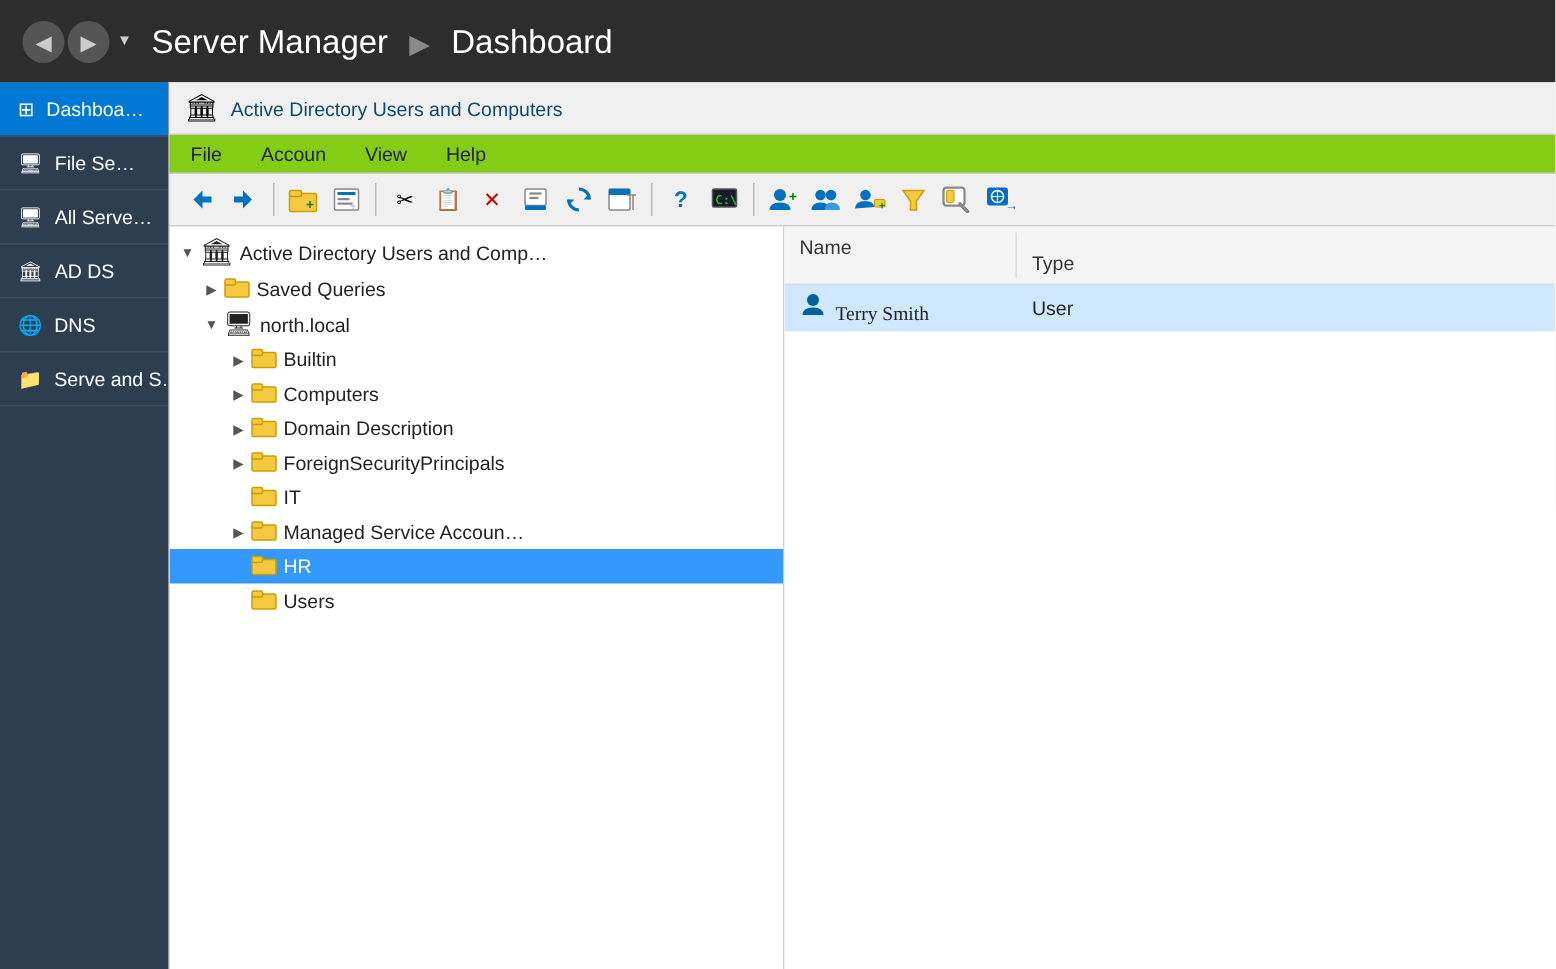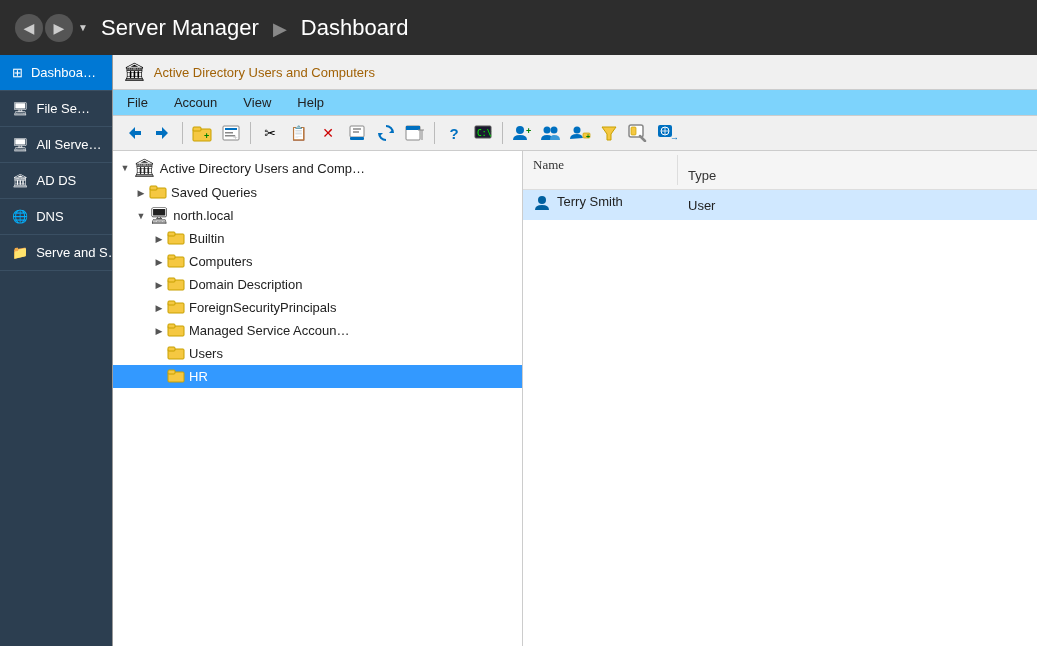--- a/index.html
+++ b/index.html
@@ -68,25 +68,25 @@
     }
 
     
     .ad-titlebar {
       background: #f0f0f0;
       padding: 6px 10px;
       display: flex; align-items: center; gap: 8px;
       border-bottom: 1px solid #ccc;
     }
     .ad-title-icon { font-size: 18px; }
-    .ad-title-text { font-size: 13px; font-weight: normal; color: #a16207; }
+    .ad-title-text { font-size: 13px; font-weight: normal; color: #0c4a6e; }
 
     
     .menu-bar {
-      background: #7dd3fc;
+      background: #84cc16;
       padding: 3px 10px;
       display: flex; gap: 18px;
       border-bottom: 1px solid #ccc;
     }
     .menu-item {
       cursor: pointer; color: #222; font-size: 13px;
       padding: 2px 4px;
     }
 
     
@@ -164,22 +164,23 @@
       padding: 2px 0;
       cursor: pointer;
     }
     .list-row.selected { background: #d0e8ff; }
     .list-cell {
       padding: 2px 10px;
       font-size: 13px;
       color: #222;
     }
     .list-cell-name {
-      display: flex; align-items: flex-start; gap: 6px;
+      display: flex; align-items: flex-end; gap: 6px;
       width: 155px;
+      font-family: Liberation Serif, serif;
     }
     .list-cell-type { width: 145px; }
     .list-cell-desc { flex: 1; }
     .user-icon { font-size: 16px; color: #0060a0; }
   </style>
 </head>
 <body>
 
 <div class="title-bar">
   <div class="nav-buttons">
@@ -412,59 +413,69 @@
           <span class="tree-expand">▶</span>
           <span style="margin-right:4px;">
             <svg width="18" height="16" viewBox="0 0 18 16">
                 <rect x="1" y="5" width="16" height="10" rx="1" fill="#f5c842" stroke="#c8a000" stroke-width="1"></rect>
                 <rect x="1" y="3" width="7" height="4" rx="1" fill="#f5c842" stroke="#c8a000" stroke-width="1"></rect>
               </svg>
           </span>
           <span>ForeignSecurityPrincipals</span>
         </div>
 
+        <div class="tree-item" style="padding-left:38px;">
+          <span class="tree-expand empty">▶</span>
+          <span style="margin-right:4px;">
+            <svg width="18" height="16" viewBox="0 0 18 16">
+                <rect x="1" y="5" width="16" height="10" rx="1" fill="#f5c842" stroke="#c8a000" stroke-width="1"></rect>
+                <rect x="1" y="3" width="7" height="4" rx="1" fill="#f5c842" stroke="#c8a000" stroke-width="1"></rect>
+              </svg>
+          </span>
+          <span>IT</span>
+        </div>
 
         <div class="tree-item" style="padding-left:38px;">
           <span class="tree-expand">▶</span>
           <span style="margin-right:4px;">
             <svg width="18" height="16" viewBox="0 0 18 16">
                 <rect x="1" y="5" width="16" height="10" rx="1" fill="#f5c842" stroke="#c8a000" stroke-width="1"></rect>
                 <rect x="1" y="3" width="7" height="4" rx="1" fill="#f5c842" stroke="#c8a000" stroke-width="1"></rect>
               </svg>
           </span>
           <span>Managed Service Accoun…</span>
-        </div>
-
-        <div class="tree-item" style="padding-left:38px;">
-          <span class="tree-expand empty">▶</span>
-          <span style="margin-right:4px;">
-            <svg width="18" height="16" viewBox="0 0 18 16">
-                <rect x="1" y="5" width="16" height="10" rx="1" fill="#f5c842" stroke="#c8a000" stroke-width="1"></rect>
-                <rect x="1" y="3" width="7" height="4" rx="1" fill="#f5c842" stroke="#c8a000" stroke-width="1"></rect>
-              </svg>
-          </span>
-          <span>Users</span>
         </div>
 
         <div class="tree-item selected" style="padding-left:38px;">
           <span class="tree-expand empty">▶</span>
           <span style="margin-right:4px;">
             <svg width="18" height="16" viewBox="0 0 18 16">
                 <rect x="1" y="5" width="16" height="10" rx="1" fill="#f5c842" stroke="#c8a000" stroke-width="1"></rect>
                 <rect x="1" y="3" width="7" height="4" rx="1" fill="#f5c842" stroke="#c8a000" stroke-width="1"></rect>
               </svg>
           </span>
           <span>HR</span>
         </div>
 
+        <div class="tree-item" style="padding-left:38px;">
+          <span class="tree-expand empty">▶</span>
+          <span style="margin-right:4px;">
+            <svg width="18" height="16" viewBox="0 0 18 16">
+                <rect x="1" y="5" width="16" height="10" rx="1" fill="#f5c842" stroke="#c8a000" stroke-width="1"></rect>
+                <rect x="1" y="3" width="7" height="4" rx="1" fill="#f5c842" stroke="#c8a000" stroke-width="1"></rect>
+              </svg>
+          </span>
+          <span>Users</span>
+        </div>
+
       </div>
 
       <div class="list-panel">
         <div class="list-header">
-          <div class="list-col-header" style="width:155px;font-family:Liberation Serif, serif;">Name</div>
+          <div class="list-col-header" style="width:155px;">Name</div>
           <div class="list-col-header" style="width:145px;margin-top:11px;">Type</div>
         </div>
         <div class="list-row selected">
           <div class="list-cell list-cell-name">
             <span class="user-icon">
               <svg width="18" height="18" viewBox="0 0 18 18">
                 <circle cx="9" cy="6" r="4" fill="#0060a0"></circle>
                 <path d="M2,16 Q2,11 9,11 Q16,11 16,16" fill="#0060a0"></path>
               </svg>
             </span>

